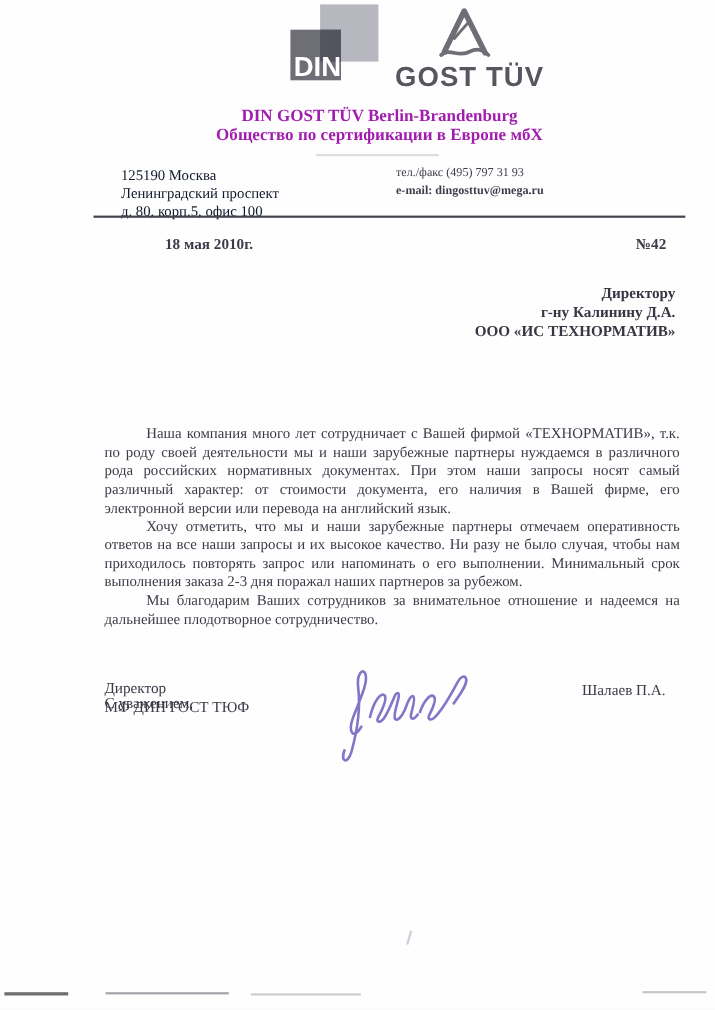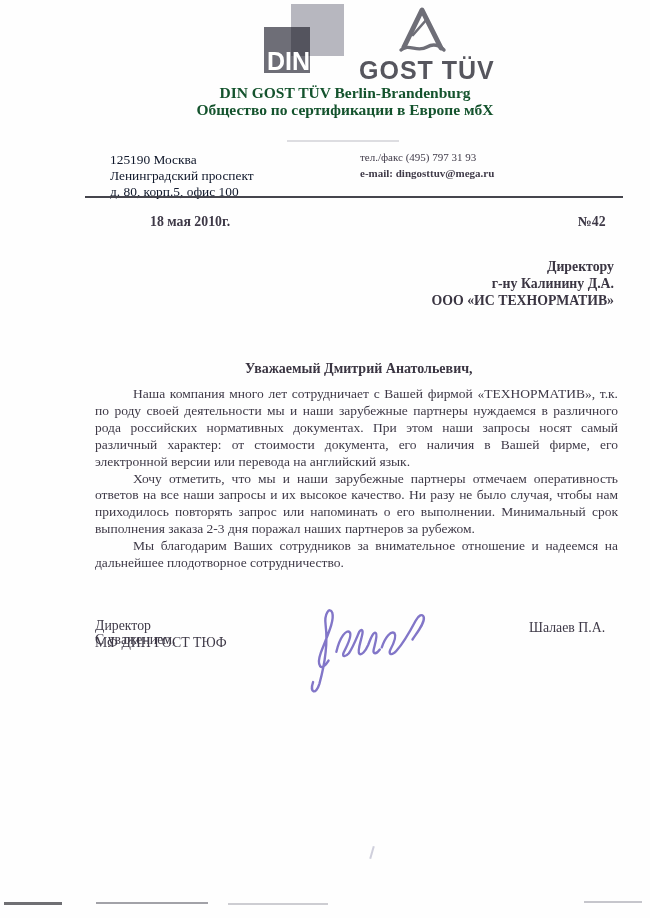--- a/index.html
+++ b/index.html
@@ -27,22 +27,22 @@
     font-weight:bold;font-size:25px;color:#ffffff;letter-spacing:0px;
   }
   .logo-gost{
     position:absolute;left:315px;top:56px;
     font-family:"Liberation Sans", sans-serif;
     font-weight:bold;font-size:25px;color:#56565e;letter-spacing:1px;margin-left:44px;
   }
   .tuv-triangle{position:absolute;left:396px;top:5px;width:52px;height:50px;}
   
   .company{
-    position:absolute;left:40px;top:84px;width:610px;
-    text-align:center;font-weight:bold;color:#14532d;
+    position:absolute;left:40px;top:97px;width:610px;
+    text-align:center;font-weight:bold;color:#a21caf;
   }
   .company .c1{font-size:15.5px;line-height:17px;}
   .company .c2{font-size:15.5px;line-height:17px;}
   .company .c3{font-size:16px;line-height:18px;font-style:italic;}
   .smudge{position:absolute;left:287px;top:140px;width:112px;height:2px;background:#dddde1;}
   
   .addr{
     position:absolute;left:110px;top:152px;
     font-size:13.4px;line-height:15.8px;color:#0f172a;
   }
@@ -121,21 +121,20 @@
 
   <div class="date">18 мая 2010г.</div>
   <div class="number">№42</div>
 
   <div class="recipient">
     <div>Директору</div>
     <div>г-ну Калинину Д.А.</div>
     <div>ООО «ИС ТЕХНОРМАТИВ»</div>
   </div>
 
-  <div class="salutation">Уважаемый Дмитрий Анатольевич,</div>
   <div class="body-text">
     <p>Наша компания много лет сотрудничает с Вашей фирмой «ТЕХНОРМАТИВ», т.к. по роду своей деятельности мы и наши зарубежные партнеры нуждаемся в различного рода российских нормативных документах. При этом наши запросы носят самый различный характер: от стоимости документа, его наличия в Вашей фирме, его электронной версии или перевода на английский язык.</p>
     <p>Хочу отметить, что мы и наши зарубежные партнеры отмечаем оперативность ответов на все наши запросы и их высокое качество. Ни разу не было случая, чтобы нам приходилось повторять запрос или напоминать о его выполнении. Минимальный срок выполнения заказа 2-3 дня поражал наших партнеров за рубежом.</p>
     <p>Мы благодарим Ваших сотрудников за внимательное отношение и надеемся на дальнейшее плодотворное сотрудничество.</p>
   </div>
 
   <div class="closing">С уважением,</div>
   <div class="signer-title">
     <div>Директор</div>
     <div>МФ ДИН ГОСТ ТЮФ</div>

